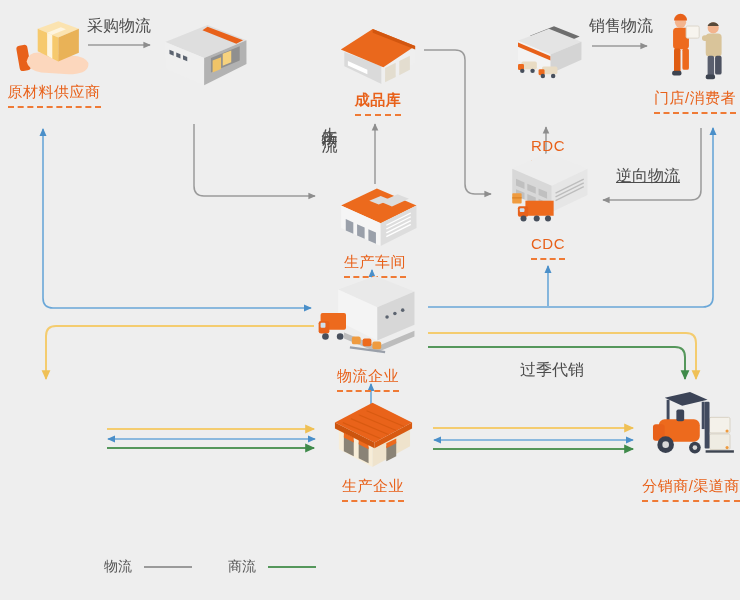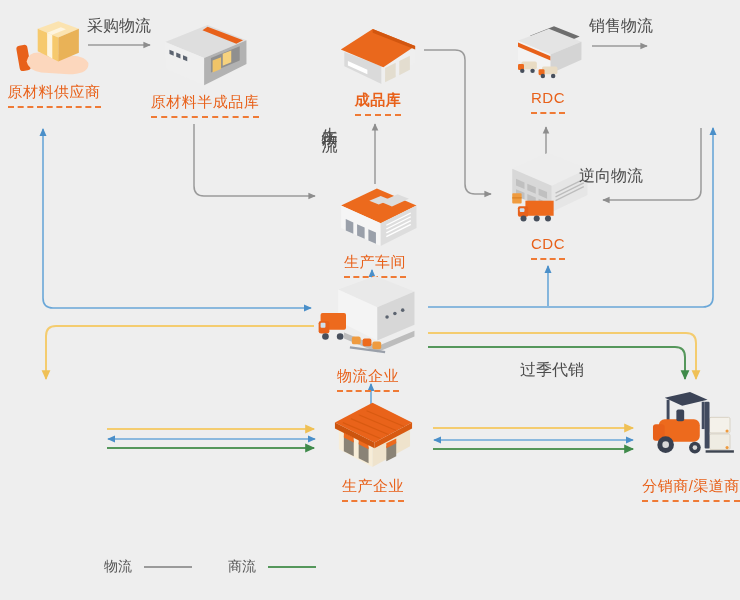--- a/index.html
+++ b/index.html
@@ -95,57 +95,75 @@
       <polygon points="58,8 100,24 92,28 52,12" fill="#e8611a"></polygon>
       <polygon points="8,26 54,45 54,77 8,57" fill="#efefef"></polygon>
       <rect x="13" y="30" width="5" height="5" fill="#5c6470" transform="skewY(22)"></rect>
       <rect x="21" y="30" width="5" height="5" fill="#5c6470" transform="skewY(22)"></rect>
       <rect x="29" y="30" width="5" height="5" fill="#5c6470" transform="skewY(22)"></rect>
       <polygon points="54,45 104,24 104,52 54,77" fill="#b2b2b2"></polygon>
       <polygon points="62,45 96,31 96,48 62,62" fill="#8f8f8f"></polygon>
       <polygon points="64,48 74,44 74,58 64,62" fill="#f0c468"></polygon>
       <polygon points="76,40 86,36 86,50 76,54" fill="#f6d27e"></polygon>
     </svg>
-    <div class="label">原材料半成品库</div>
   </div>
 
   <div class="node" style="left:330px;top:22px;width:96px;font-weight:bold;">
     <svg width="94" height="62" viewBox="0 0 100 70">
       <polygon points="12,34 12,50 54,70 54,50" fill="#dadada"></polygon>
       <rect x="16" y="37" width="22" height="5" fill="#ffffff" transform="skewY(24)"></rect>
       <polygon points="54,50 92,30 92,46 54,70" fill="#efefef"></polygon>
       <polygon points="58,52 70,46 70,62 58,68" fill="#e3ddcf"></polygon>
       <polygon points="74,44 86,38 86,54 74,60" fill="#e3ddcf"></polygon>
       <polygon points="8,31 44,8 92,27 56,51" fill="#ea681c"></polygon>
       <polygon points="44,8 92,27 92,31 44,12" fill="#d2560f"></polygon>
     </svg>
     <div class="label">成品库</div>
   </div>
 
-  <div class="node" style="left:504px;top:22px;width:88px;">
+  <div class="node" style="left:504px;top:22px;width:88px;gap:48px;">
     <svg width="82" height="60" viewBox="0 0 90 70">
       <polygon points="24,16 52,5 82,17 54,29" fill="#6e6e6e"></polygon>
       <polygon points="10,22 46,8 84,23 48,38" fill="#e4e4e4"></polygon>
       <polygon points="10,22 48,38 48,60 10,45" fill="#f3f3f3"></polygon>
       <polygon points="10,24 48,40 48,45 10,29" fill="#e8611a"></polygon>
       <polygon points="48,38 84,23 84,44 48,60" fill="#d4d4d4"></polygon>
       <g>
         <rect x="14" y="46" width="18" height="9" rx="2" fill="#e9dcc4"></rect>
         <rect x="10" y="49" width="7" height="7" rx="1.5" fill="#ed6a1d"></rect>
         <circle cx="15" cy="57" r="2.6" fill="#474f5c"></circle>
           <circle cx="27" cy="57" r="2.6" fill="#474f5c"></circle>
         <rect x="38" y="52" width="18" height="9" rx="2" fill="#e9dcc4"></rect>
         <rect x="34" y="55" width="7" height="7" rx="1.5" fill="#ed6a1d"></rect>
         <circle cx="39" cy="63" r="2.6" fill="#474f5c"></circle>
           <circle cx="51" cy="63" r="2.6" fill="#474f5c"></circle>
       </g>
     </svg>
     <div class="label">RDC</div>
   </div>
 
+  <div class="node" style="left:650px;top:12px;width:90px;">
+    <svg width="80" height="70" viewBox="0 0 85 75">
+      <circle cx="27" cy="11" r="6" fill="#f3b48e"></circle>
+      <path d="M20 9 a7 7 0 0 1 14 0 Z" fill="#e8611a"></path>
+      <rect x="19" y="17" width="17" height="23" rx="4" fill="#ed6a1e"></rect>
+      <rect x="33" y="15" width="14" height="13" rx="1.5" fill="#f7f4ee" stroke="#d9d4c8" stroke-width="1"></rect>
+      <rect x="20" y="39" width="7" height="26" rx="2" fill="#df5c12"></rect>
+      <rect x="29" y="39" width="7" height="23" rx="2" fill="#ed6a1e"></rect>
+      <rect x="18" y="63" width="10" height="5" rx="2" fill="#3d4450"></rect>
+      <circle cx="62" cy="17" r="6" fill="#f3b48e"></circle>
+      <path d="M56 15 a6.5 6.5 0 0 1 12 0 Z" fill="#57493a"></path>
+      <rect x="54" y="23" width="17" height="25" rx="4" fill="#d9c49a"></rect>
+      <rect x="50" y="25" width="8" height="6" rx="3" fill="#d9c49a"></rect>
+      <rect x="56" y="47" width="7" height="22" rx="2" fill="#5a5f6e"></rect>
+      <rect x="64" y="47" width="7" height="20" rx="2" fill="#4d5261"></rect>
+      <rect x="54" y="67" width="10" height="5" rx="2" fill="#3d4450"></rect>
+    </svg>
+    <div class="label">门店/消费者</div>
+  </div>
 
   <div class="node" style="left:322px;top:180px;width:106px;">
     <svg width="98" height="66" viewBox="0 0 100 70">
       <polygon points="14,27 52,9 94,27 56,46" fill="#ec6a1d"></polygon>
       <polygon points="56,23 74,15 86,20 68,28" fill="#dcdcdc"></polygon>
       <polygon points="44,22 56,17 66,21 54,26" fill="#dcdcdc"></polygon>
       <polygon points="14,27 56,46 56,70 14,51" fill="#f5f5f5"></polygon>
       <rect x="19" y="33" width="8" height="12" fill="#9aa0aa" transform="skewY(24)"></rect>
       <rect x="31" y="33" width="8" height="12" fill="#9aa0aa" transform="skewY(24)"></rect>
       <rect x="43" y="33" width="8" height="12" fill="#9aa0aa" transform="skewY(24)"></rect>
@@ -258,21 +276,21 @@
       <circle cx="49" cy="57" r="6" fill="#39404f"></circle>
         <circle cx="49" cy="57" r="2.4" fill="#d9d9d9"></circle>
       <rect x="30" y="18" width="8" height="12" rx="2" fill="#3c4457"></rect>
     </svg>
     <div class="label">分销商/渠道商</div>
   </div>
 
   <div class="flowlabel" style="left:87px;top:17px;">采购物流</div>
   <div class="flowlabel" style="left:589px;top:17px;">销售物流</div>
   <div class="flowlabel vertical" style="left:320px;top:114px;">生产物流</div>
-  <div class="flowlabel" style="left:579px;top:167px;">逆向物流</div>
+  <div class="flowlabel" style="left:616px;top:167px;text-decoration:underline;">逆向物流</div>
   <div class="flowlabel" style="left:520px;top:361px;">过季代销</div>
 
   <div class="legend">
     <div class="item">
       <span class="ltext">物流</span>
       <span class="lline c-logistics"></span>
     </div>
     <div class="item">
       <span class="ltext">商流</span>
       <span class="lline c-commerce"></span>

